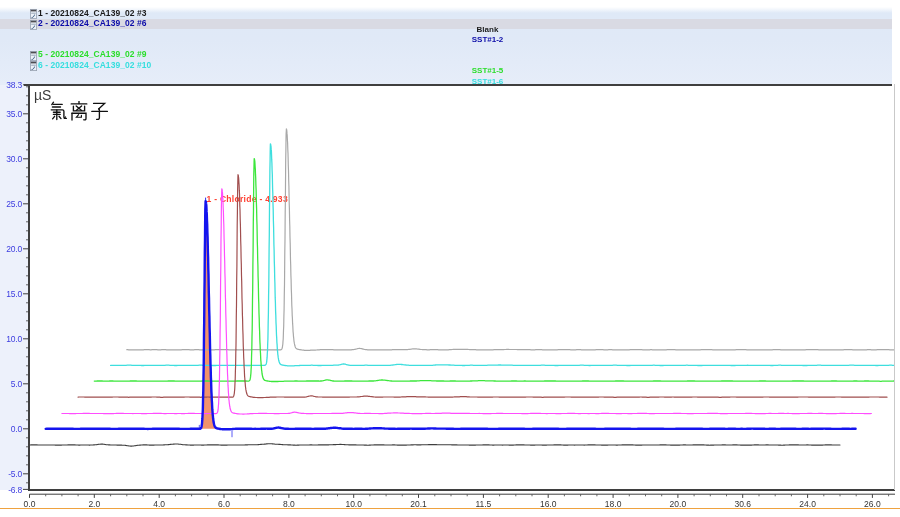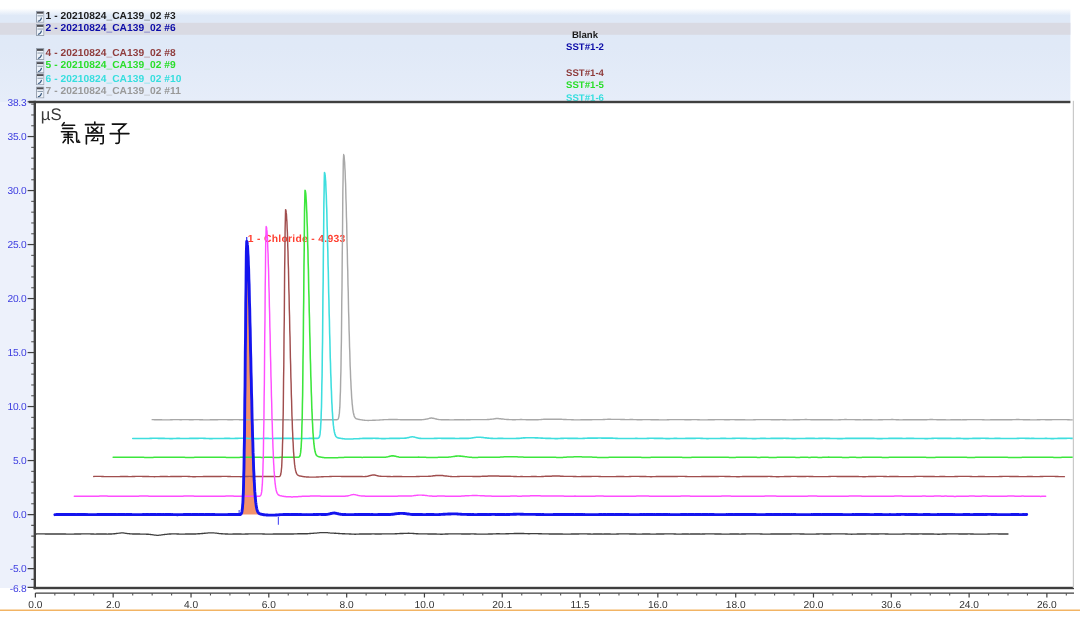--- a/index.html
+++ b/index.html
@@ -40,59 +40,39 @@
 <div class="lrow" style="top:19.5px">
 <svg class="lic" width="7" height="10" viewBox="0 0 7 10">
           <rect x="0.4" y="0.4" width="6.2" height="9.2" fill="#edf2f9" stroke="#97a1af" stroke-width="0.8"></rect>
           <rect x="0.8" y="0.8" width="5.4" height="1.6" fill="#4d4d52"></rect>
           <path d="M1.2 4.2 H5.8" stroke="#8494a6" stroke-width="0.8"></path>
           <path d="M1.6 8.6 C2.8 8.6 4.2 7.4 4.6 5.6" stroke="#3a5a80" stroke-width="1" fill="none"></path>
         </svg>
 <span class="lt" style="color:#0c0ca8">2 - 20210824_CA139_02 #6</span>
 <span class="rt" style="color:#0c0ca8">SST#1-2</span>
 </div>
-<div class="lrow" style="top:40.3px">
-<svg class="lic" width="7" height="10" viewBox="0 0 7 10">
-          <rect x="0.4" y="0.4" width="6.2" height="9.2" fill="#edf2f9" stroke="#97a1af" stroke-width="0.8"></rect>
-          <rect x="0.8" y="0.8" width="5.4" height="1.6" fill="#4d4d52"></rect>
-          <path d="M1.2 4.2 H5.8" stroke="#8494a6" stroke-width="0.8"></path>
-          <path d="M1.6 8.6 C2.8 8.6 4.2 7.4 4.6 5.6" stroke="#3a5a80" stroke-width="1" fill="none"></path>
-        </svg>
-<span class="lt" style="color:#8f3c3c">4 - 20210824_CA139_02 #8</span>
-<span class="rt" style="color:#8f3c3c">SST#1-4</span>
-</div>
 <div class="lrow" style="top:50.7px">
 <svg class="lic" width="7" height="10" viewBox="0 0 7 10">
           <rect x="0.4" y="0.4" width="6.2" height="9.2" fill="#edf2f9" stroke="#97a1af" stroke-width="0.8"></rect>
           <rect x="0.8" y="0.8" width="5.4" height="1.6" fill="#4d4d52"></rect>
           <path d="M1.2 4.2 H5.8" stroke="#8494a6" stroke-width="0.8"></path>
           <path d="M1.6 8.6 C2.8 8.6 4.2 7.4 4.6 5.6" stroke="#3a5a80" stroke-width="1" fill="none"></path>
         </svg>
 <span class="lt" style="color:#2ade2a">5 - 20210824_CA139_02 #9</span>
 <span class="rt" style="color:#2ade2a">SST#1-5</span>
 </div>
 <div class="lrow" style="top:61.1px">
 <svg class="lic" width="7" height="10" viewBox="0 0 7 10">
           <rect x="0.4" y="0.4" width="6.2" height="9.2" fill="#edf2f9" stroke="#97a1af" stroke-width="0.8"></rect>
           <rect x="0.8" y="0.8" width="5.4" height="1.6" fill="#4d4d52"></rect>
           <path d="M1.2 4.2 H5.8" stroke="#8494a6" stroke-width="0.8"></path>
           <path d="M1.6 8.6 C2.8 8.6 4.2 7.4 4.6 5.6" stroke="#3a5a80" stroke-width="1" fill="none"></path>
         </svg>
 <span class="lt" style="color:#35dede">6 - 20210824_CA139_02 #10</span>
 <span class="rt" style="color:#35dede">SST#1-6</span>
-</div>
-<div class="lrow" style="top:71.5px">
-<svg class="lic" width="7" height="10" viewBox="0 0 7 10">
-          <rect x="0.4" y="0.4" width="6.2" height="9.2" fill="#edf2f9" stroke="#97a1af" stroke-width="0.8"></rect>
-          <rect x="0.8" y="0.8" width="5.4" height="1.6" fill="#4d4d52"></rect>
-          <path d="M1.2 4.2 H5.8" stroke="#8494a6" stroke-width="0.8"></path>
-          <path d="M1.6 8.6 C2.8 8.6 4.2 7.4 4.6 5.6" stroke="#3a5a80" stroke-width="1" fill="none"></path>
-        </svg>
-<span class="lt" style="color:#999999">7 - 20210824_CA139_02 #11</span>
-<span class="rt" style="color:#999999">SST#2</span>
 </div>
   </div>
   <div id="ystrip"></div>
   <div id="plot"></div>
   <svg style="position:absolute;left:0;top:0;width:900px;height:517px" viewBox="0 0 900 517">
     <defs>
         <clipPath id="pc">
           <rect x="30" y="84.8" width="864" height="404.6"></rect>
         </clipPath>
       </defs>

